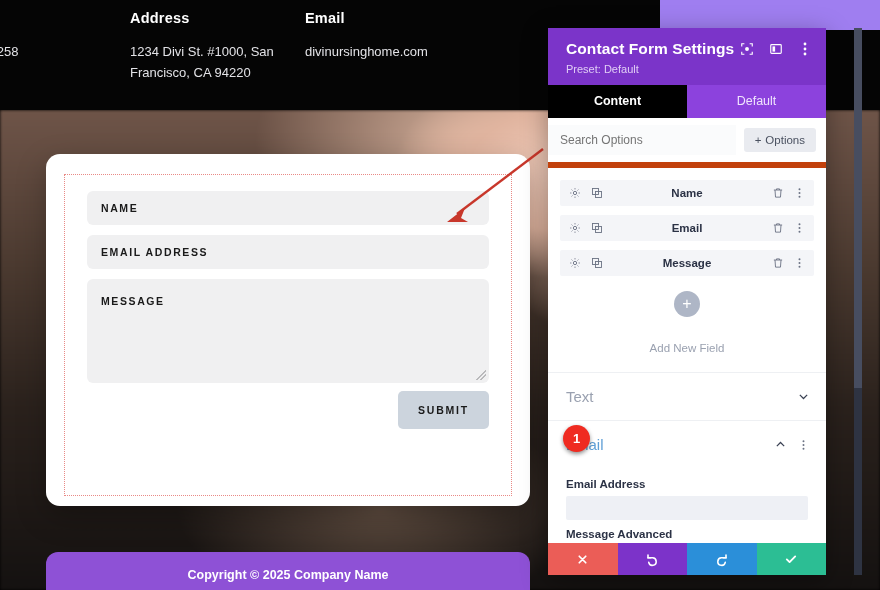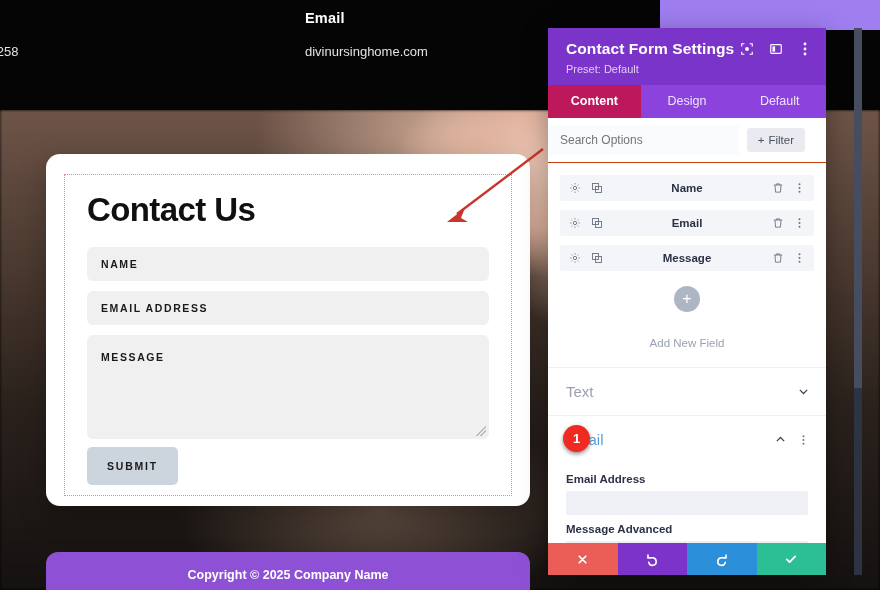--- a/index.html
+++ b/index.html
@@ -84,21 +84,21 @@
     background: #f0f0f1; border-radius: 6px;
     width: calc(100% - 20px); margin: 0 10px 8px 10px;
     height: 104px; padding: 12px 14px; position: relative;
   }
   .resize-handle {
     position: absolute; right: 3px; bottom: 3px; width: 10px; height: 10px;
     background:
       linear-gradient(135deg, transparent 46%, #b9b9bb 46%, #b9b9bb 56%, transparent 56%),
       linear-gradient(135deg, transparent 68%, #b9b9bb 68%, #b9b9bb 78%, transparent 78%);
   }
-  .submit-row { display: flex; padding: 0 10px; }
+  .submit-row { display: flex; justify-content: flex-end; padding: 0 10px; }
   .submit-btn {
     background: #ccd4dd; border: none; border-radius: 5px;
     padding: 13px 20px; font-size: 10.5px; font-weight: bold;
     letter-spacing: 1.8px; color: #1a1a1a; cursor: pointer;
     font-family: "Liberation Sans", sans-serif;
   }
 
   
   .footer-bar {
     position: absolute; left: 46px; top: 552px; width: 484px; height: 46px;
@@ -146,25 +146,25 @@
   .panel-header-icons {
     position: absolute; right: 14px; top: 13px; display: flex; align-items: center; gap: 14px;
   }
   .hdr-icon { width: 15px; height: 15px; display: flex; align-items: center; justify-content: center; cursor: pointer; }
 
   .panel-tabs { display: flex; background: #8c42dd; }
   .panel-tab {
     flex: 1; text-align: center; padding: 9px 0 10px;
     color: #f0e4fd; font-size: 12.5px; cursor: pointer;
   }
-  .panel-tab.active { background: #be185d; color: #fff; font-weight: bold; }
+  .panel-tab.active { background: #000000; color: #fff; font-weight: bold; }
 
   .panel-search {
     display: flex; align-items: center; gap: 8px;
-    padding: 7px 21px 7px 0; background: #fff; border-bottom: 1px solid #c2410c;
+    padding: 7px 10px 7px 0; background: #fff; border-bottom: 6px solid #c2410c;
   }
   .search-input {
     flex: 1; border: none; outline: none; background: #fafbfc;
     font-size: 12px; color: #8c92a0; padding: 8px 12px;
     font-family: "Liberation Sans", sans-serif;
   }
   .filter-btn {
     background: #e9ebf0; border: none; border-radius: 3px;
     padding: 6px 11px; font-size: 11.5px; color: #4a5160; cursor: pointer;
     display: flex; align-items: center; gap: 4px;
@@ -227,31 +227,35 @@
 
   <div class="bg-photo"></div>
   <div class="bg-dark-band"></div>
   <div class="bg-purple-strip"></div>
 
   <div class="info-bar">
     <div class="info-col col-phone">
       <div class="info-body">2-6258</div>
     </div>
 
+    <div class="info-col col-address">
+      <div class="info-head">Address</div>
+      <div class="info-body">1234 Divi St. #1000, San</div>
+      <div class="info-body">Francisco, CA 94220</div>
+    </div>
 
     <div class="info-col col-email">
       <div class="info-head">Email</div>
       <div class="info-body">divinursinghome.com</div>
     </div>
 
   </div>
 
   <div class="form-card">
     <div class="form-inner">
-      <div class="form-title">Contact Us</div>
 
       <div class="field">
         <span class="field-label">NAME</span>
       </div>
 
       <div class="field">
         <span class="field-label">EMAIL ADDRESS</span>
       </div>
 
       <div class="field-area">
@@ -299,29 +303,28 @@
             <circle cx="2" cy="2" r="1.4"></circle>
               <circle cx="2" cy="7" r="1.4"></circle>
               <circle cx="2" cy="12" r="1.4"></circle>
           </svg>
         </span>
       </div>
     </div>
 
     <div class="panel-tabs">
       <div class="panel-tab active">Content</div>
-      <div class="panel-tab">Design</div>
       <div class="panel-tab">Default</div>
     </div>
 
     <div class="panel-search">
       <input class="search-input" placeholder="Search Options" style="">
       <button class="filter-btn">
         <span>+</span>
-        <span>Filter</span>
+        <span>Options</span>
       </button>
     </div>
 
     <div class="panel-body">
 
       <div class="fields-block">
 
         <div class="field-row">
           <span class="fr-left">
             <span class="mini-icon">

